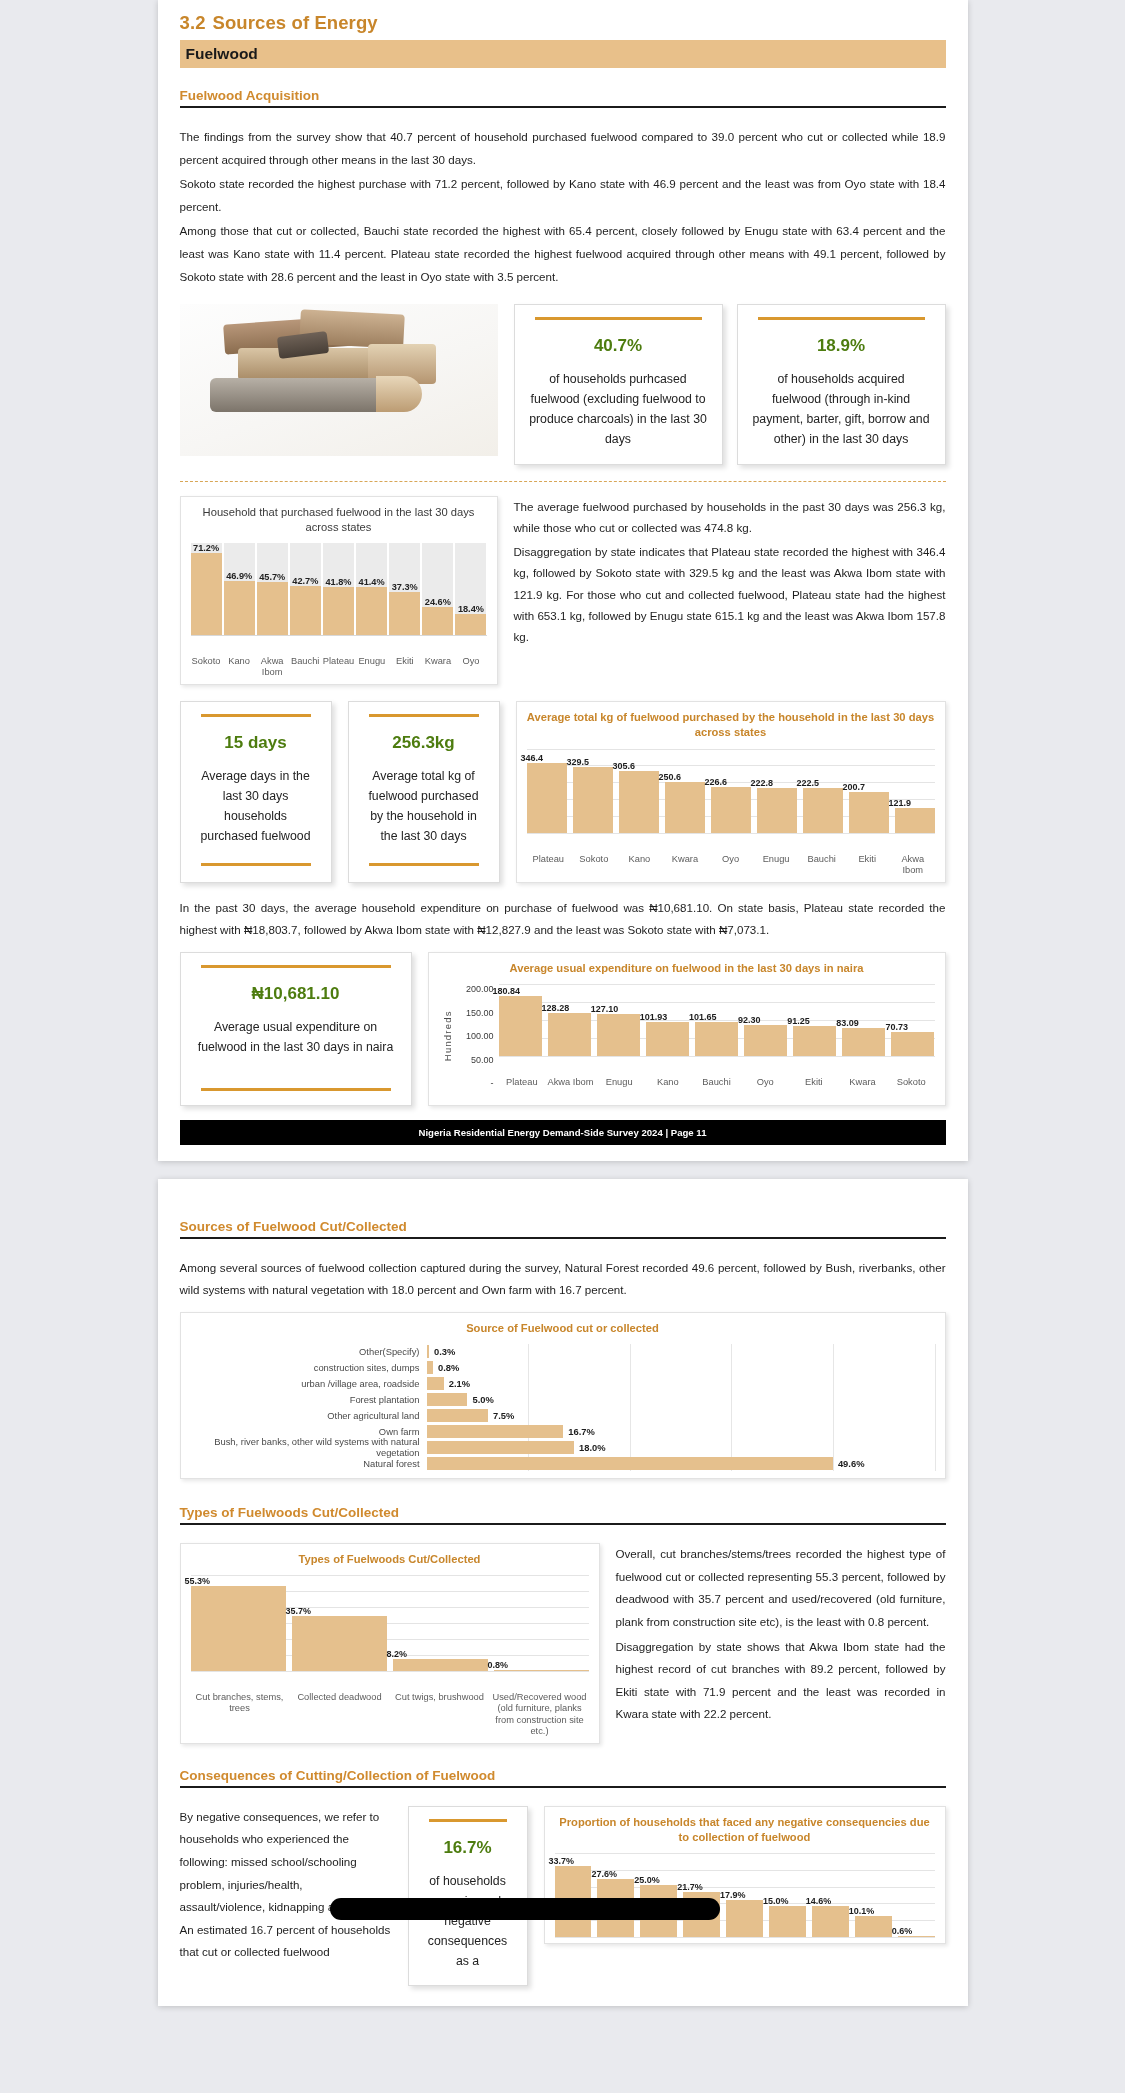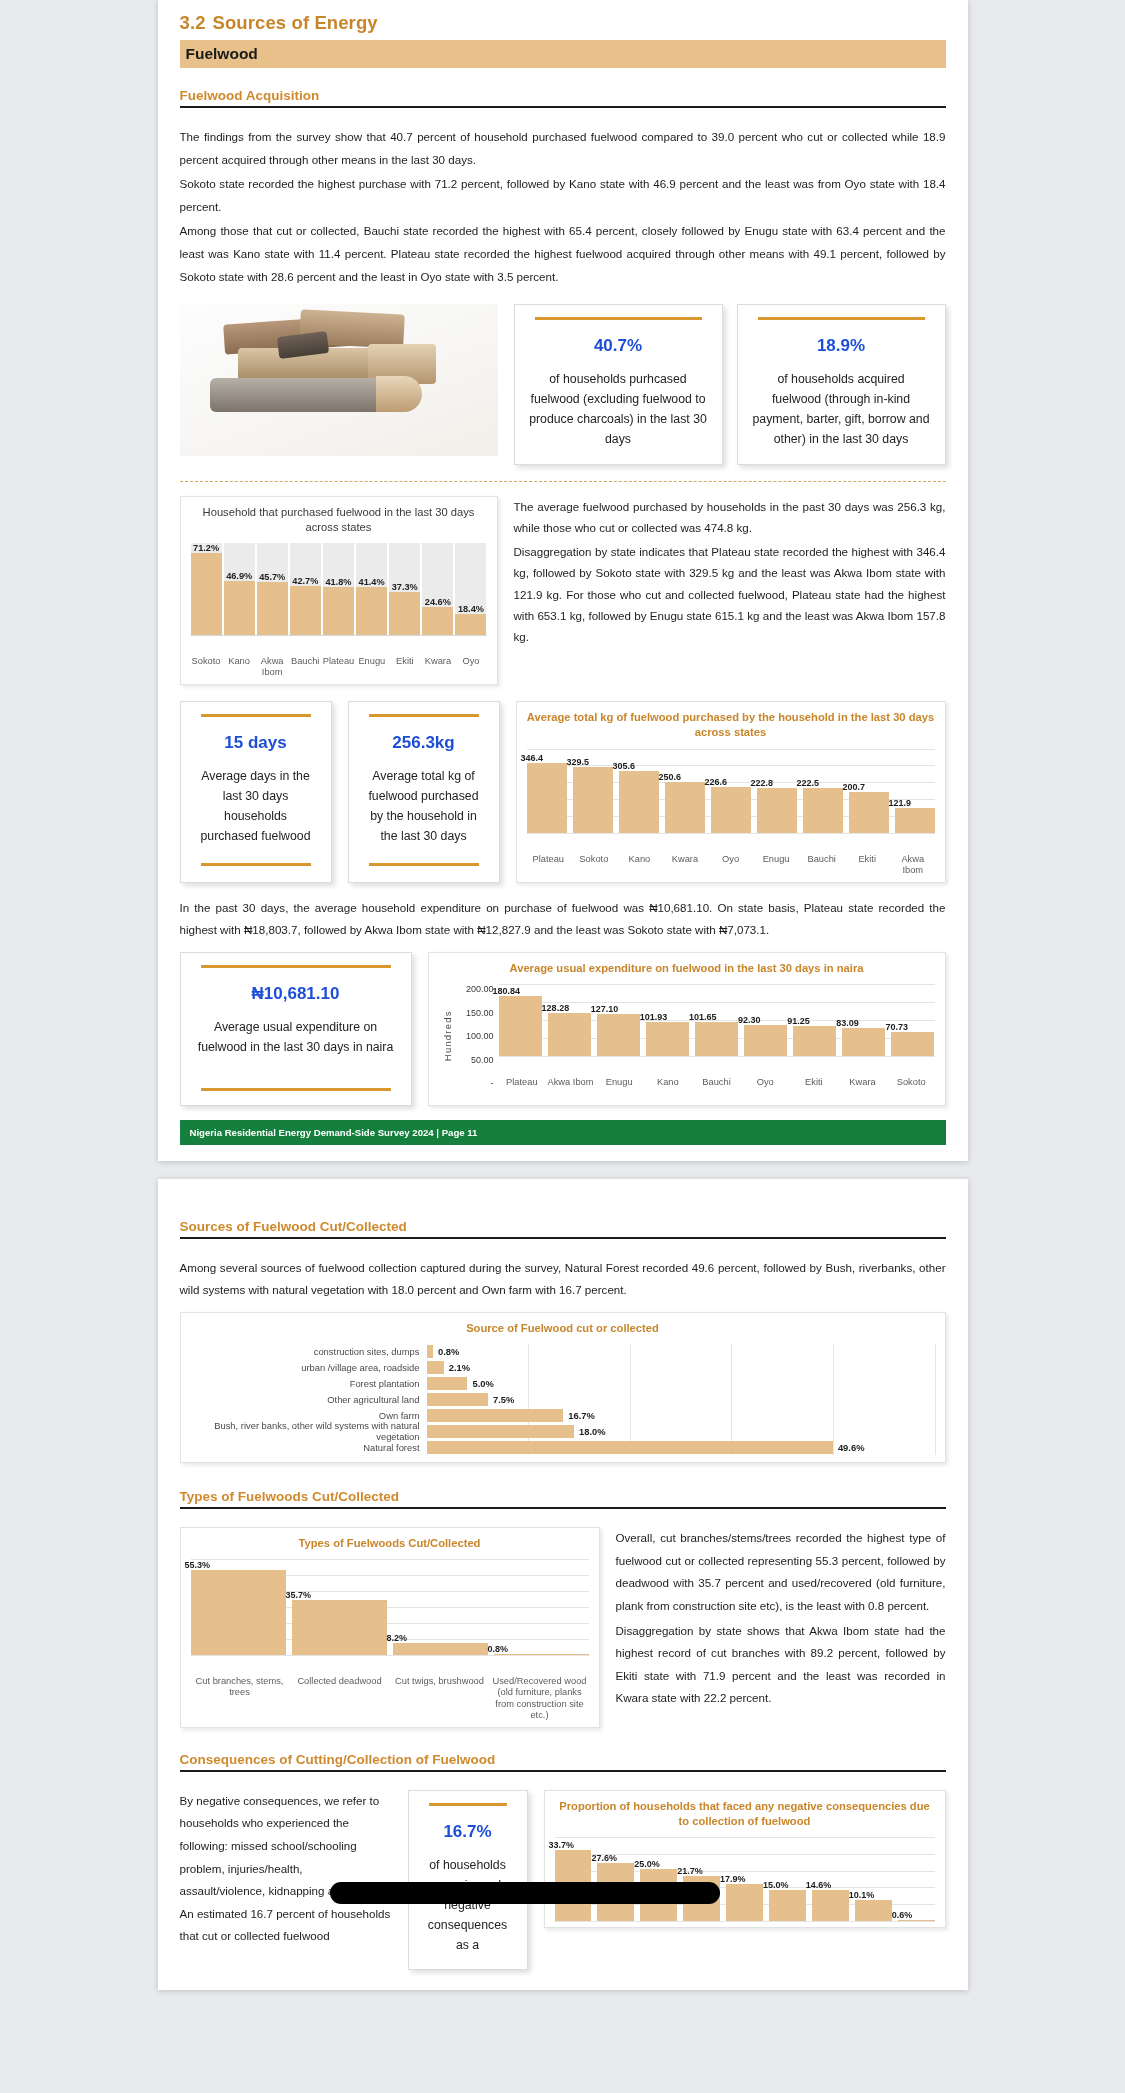--- a/index.html
+++ b/index.html
@@ -71,21 +71,21 @@
     text-align: center;
     position: relative;
   }
   .stat-card .rule-top {
     height: 3px; background: #d9982f; margin: 2px 6px 16px 6px;
   }
   .stat-card .rule-bottom {
     height: 3px; background: #d9982f; margin: 16px 6px 0 6px;
   }
   .stat-value {
-    color: #1d4ed8;
+    color: #4d7c0f;
     font-weight: bold;
     font-size: 17px;
     margin-bottom: 14px;
   }
   .stat-desc {
     font-size: 12.3px;
     line-height: 1.62;
     color: #232323;
   }
 
@@ -139,23 +139,23 @@
     writing-mode: vertical-rl; transform: rotate(180deg);
     font-size: 9.5px; color: #4a4a4a; letter-spacing: 1.2px;
     display: flex; align-items: center; justify-content: center;
     padding-right: 3px;
   }
   .exp-yaxis { font-size: 9px; color: #3a3a3a; text-align: right; padding-right: 5px; width: 46px;
     display: flex; flex-direction: column; justify-content: space-between; }
 
   
   .page-footer {
-    background: #15803d;
+    background: #000000;
     color: #fff;
-    text-align: left;
+    text-align: center;
     font-size: 9.6px;
     font-weight: bold;
     padding: 7px 10px;
     margin: 14px 22px 0 22px;
   }
 
   .divider-dash { border-top: 1px dashed #d8a657; margin: 16px 0 14px 0; }
 
   .two-col { display: flex; gap: 16px; }
 
@@ -465,20 +465,27 @@
       <p class="body">Among several sources of fuelwood collection captured during the survey, Natural Forest recorded 49.6 percent, followed by Bush, riverbanks, other wild systems with natural vegetation with 18.0 percent and Own farm with 16.7 percent.</p>
 
       <div class="chart-box" style="margin-top:10px;">
         <div class="chart-title orange">Source of Fuelwood cut or collected</div>
         <div class="hrows" id="chart3-rows">
             <div class="hgrid" style="left: calc(20% + 188.8px);"></div>
             <div class="hgrid" style="left: calc(40% + 141.6px);"></div>
             <div class="hgrid" style="left: calc(60% + 94.4px);"></div>
             <div class="hgrid" style="left: calc(80% + 47.2px);"></div>
             <div class="hgrid" style="left: calc(100% + 0px);"></div>
+            <div class="hrow">
+              <div class="hrow-lab">Other(Specify)</div>
+              <div class="hrow-barwrap">
+                <div class="hrow-bar" style="width: 0.483871%;"></div>
+                <div class="hrow-val">0.3%</div>
+              </div>
+            </div>
             <div class="hrow">
               <div class="hrow-lab">construction sites, dumps</div>
               <div class="hrow-barwrap">
                 <div class="hrow-bar" style="width: 1.29032%;"></div>
                 <div class="hrow-val">0.8%</div>
               </div>
             </div>
             <div class="hrow">
               <div class="hrow-lab">urban /village area, roadside</div>
               <div class="hrow-barwrap">

